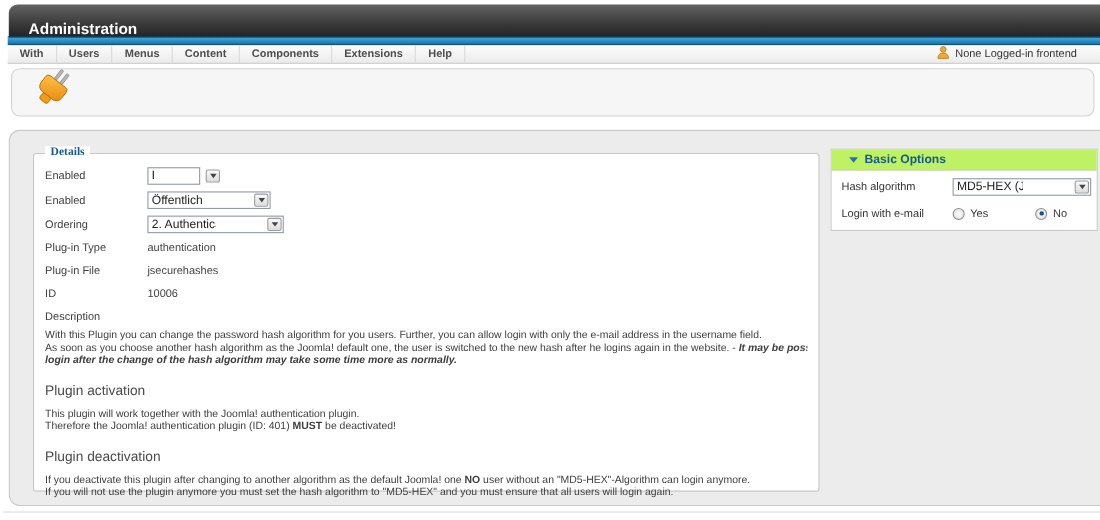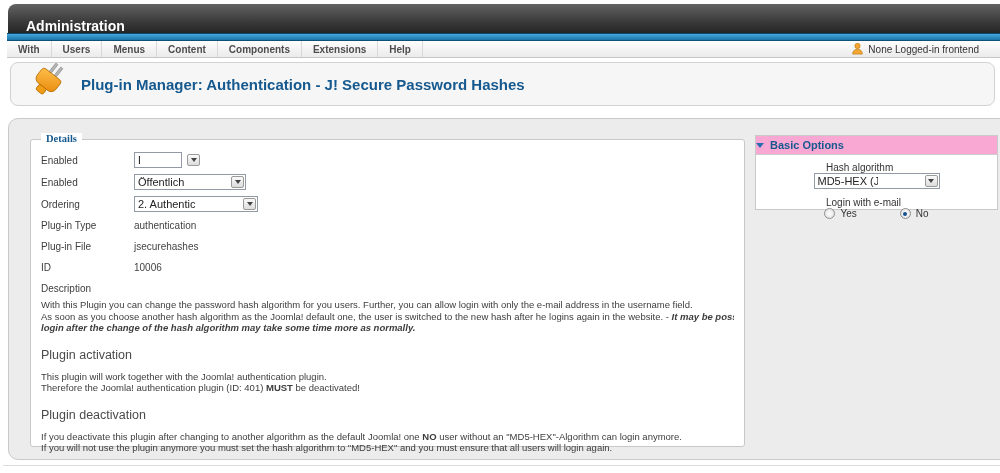--- a/index.html
+++ b/index.html
@@ -92,27 +92,27 @@
 
   .secthead { font-size:12.5px; font-weight:normal; color:#4a4a4a; margin:14px 0 9px 0; }
   .para { font-size:9.5px; line-height:11.5px; color:#3d3d3d; white-space:nowrap; overflow:hidden; }
 
   
   .basic-panel {
     position:absolute; top:135px; left:755px; width:243px; height:75px;
     background:#fff; border:1px solid #c9c9c9;
   }
   .bp-header {
-    height:19px; display:flex; align-items:center; gap:6px; padding:0 0;
-    border-bottom:1px solid #ccc; background:#f9a8d4;
+    height:19px; display:flex; align-items:center; gap:6px; padding:0 16px;
+    border-bottom:1px solid #ccc; background:#bef264;
     color:#15598f; font-weight:bold; font-size:11px; cursor:pointer;
   }
   .tri-down { width:0; height:0; border-left:4px solid transparent; border-right:4px solid transparent; border-top:5px solid #2a6db0; }
   .bp-body { padding:7px 9px 0 9px; }
-  .bp-row { display:flex; align-items:center; margin-bottom:8px; font-size:10px; color:#333; min-height:16px;flex-direction:column; }
+  .bp-row { display:flex; align-items:center; margin-bottom:8px; font-size:10px; color:#333; min-height:16px; }
   .bp-row .lbl { width:101px; flex:none; }
   .rgroup { display:flex; align-items:center; gap:5px; }
   .radio {
     width:11px; height:11px; border-radius:50%; border:1px solid #8e8e8e;
     background:radial-gradient(#ffffff, #dcdcdc); display:inline-block; position:relative; cursor:pointer;
   }
   .radio.checked::after {
     content:""; position:absolute; left:2.5px; top:2.5px; width:4px; height:4px;
     border-radius:50%; background:#14518f;
   }
@@ -168,21 +168,20 @@
         </linearGradient>
       </defs>
       <g transform="rotate(38 23 21)">
         <rect x="19.5" y="-3" width="3" height="12" rx="1" fill="#b5b5b5" stroke="#7d7d7d" stroke-width="0.6"></rect>
         <rect x="26.5" y="-3" width="3" height="12" rx="1" fill="#b5b5b5" stroke="#7d7d7d" stroke-width="0.6"></rect>
         <path d="M15 9 h19 a3.5 3.5 0 0 1 3.5 3.5 v7.5 a6.5 6.5 0 0 1 -6.5 6.5 h-13 a6.5 6.5 0 0 1 -6.5 -6.5 v-7.5 a3.5 3.5 0 0 1 3.5 -3.5 z" fill="url(#og)" stroke="#b96c00" stroke-width="0.9"></path>
         <rect x="19.5" y="26.3" width="10" height="7.5" rx="2.5" fill="#ef9d16" stroke="#b96c00" stroke-width="0.9"></rect>
       </g>
     </svg>
   </span>
-  <span class="page-title">Plug-in Manager: Authentication - J! Secure Password Hashes</span>
 </div>
 
 <div class="content-panel"></div>
 <div class="bottom-line"></div>
 
 <div class="details">
   <span class="legend">Details</span>
 
 
   <div class="frow">

